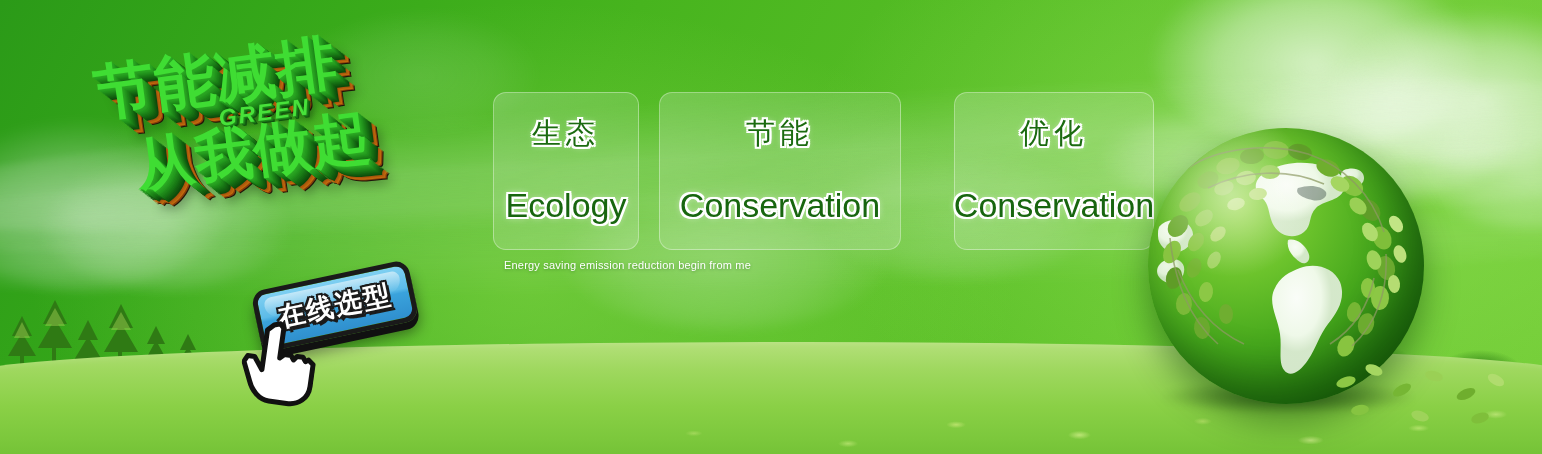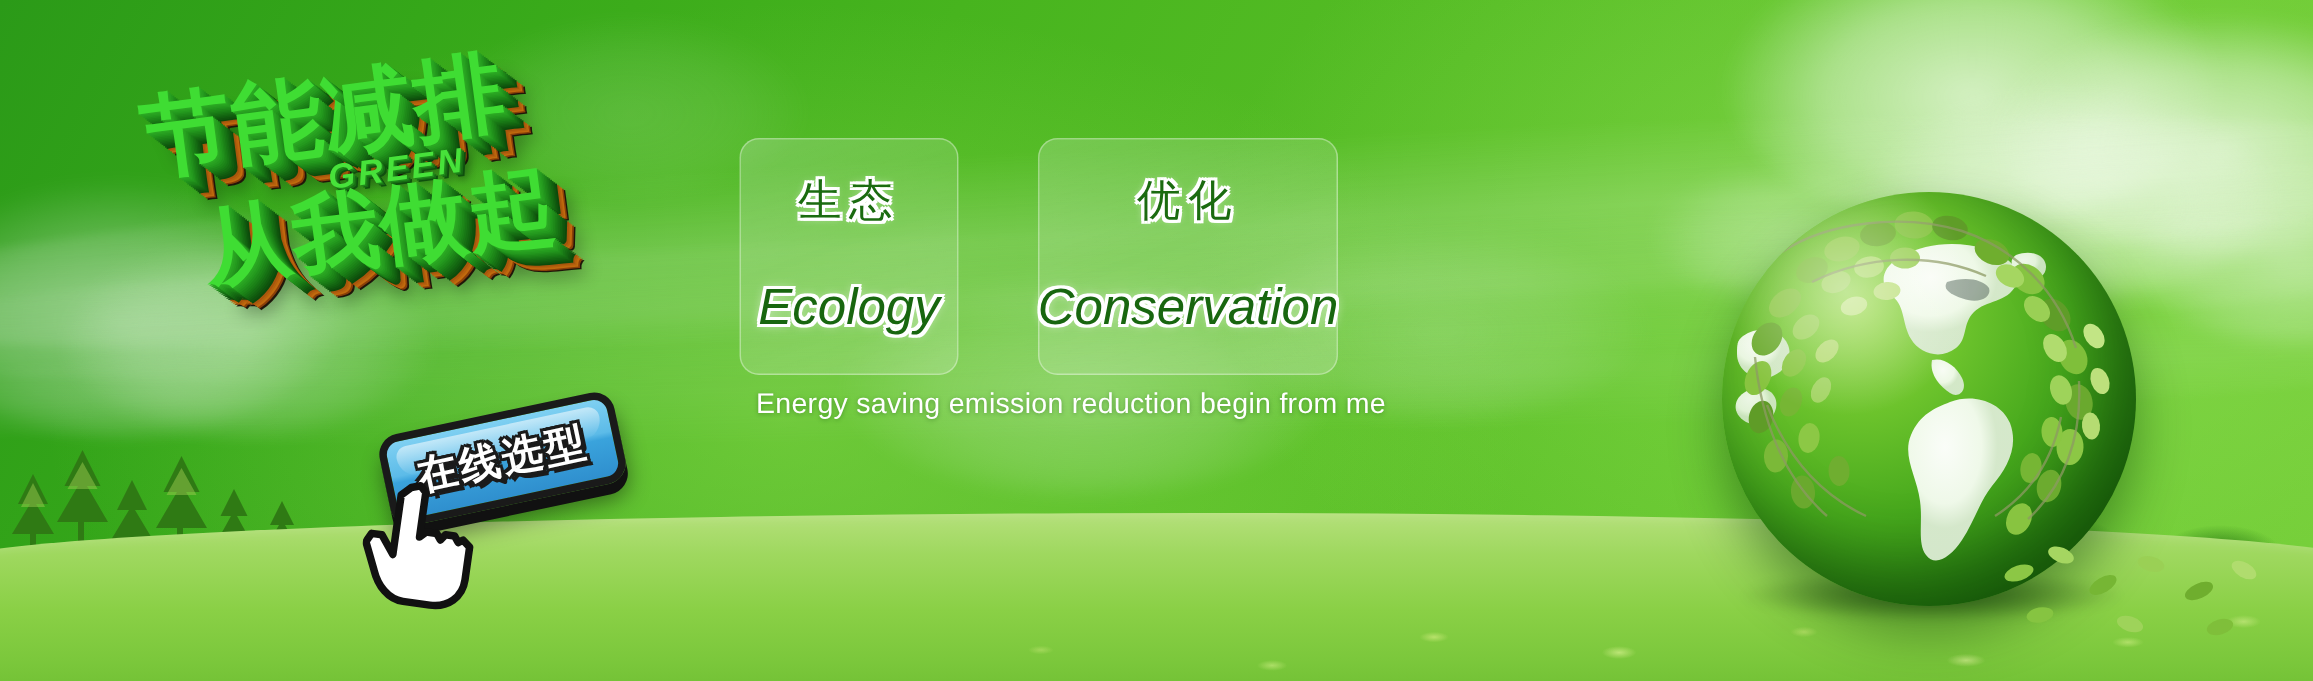--- a/index.html
+++ b/index.html
@@ -243,29 +243,28 @@
   .card-en {
     font-family: "Liberation Sans", sans-serif;
     font-size: 34px;
     font-weight: 400;
     color: #18660f;
     white-space: nowrap;
     text-shadow:
       -2px -2px 0 #fff, 2px -2px 0 #fff, -2px 2px 0 #fff, 2px 2px 0 #fff,
       0 -2px 0 #fff, 0 2px 0 #fff, -2px 0 0 #fff, 2px 0 0 #fff,
       0 0 7px rgba(255,255,255,.85);
-    font-style: italic;
   }
 
   .tagline {
     position: absolute;
     left: 504px;
     top: 259px;
     font-family: "Liberation Sans", sans-serif;
-    font-size: 19px;
+    font-size: 11px;
     color: #ffffff;
     letter-spacing: .2px;
     text-shadow: 0 1px 3px rgba(0,60,0,.35);
     white-space: nowrap;
   }
 
   
   .globe-wrap {
     position: absolute;
     left: 1148px;
@@ -358,20 +357,24 @@
 
   <svg class="hand-cursor" viewBox="0 0 74 86">
     <path d="M27 6 L33 4 L37 8 L37 38 L41 34 L48 34 L51 38 L54 34 L60 34 L63 38 L66 36 L71 40 L71 62
              C71 74 62 82 50 82 L32 82 C22 82 14 74 10 64 L2 46 L5 40 L12 40 L21 52 L21 12 Z" fill="#ffffff" stroke="#111111" stroke-width="5" stroke-linejoin="round"></path>
   </svg>
 
   <div class="cards">
     <div class="card w1">
       <div class="card-cn">生态</div>
       <div class="card-en">Ecology</div>
+    </div>
+    <div class="card w2">
+      <div class="card-cn">节能</div>
+      <div class="card-en">Conservation</div>
     </div>
     <div class="card w3">
       <div class="card-cn">优化</div>
       <div class="card-en">Conservation</div>
     </div>
   </div>
 
   <div class="tagline">Energy saving emission reduction begin from me</div>
 
   <div class="globe-wrap">

